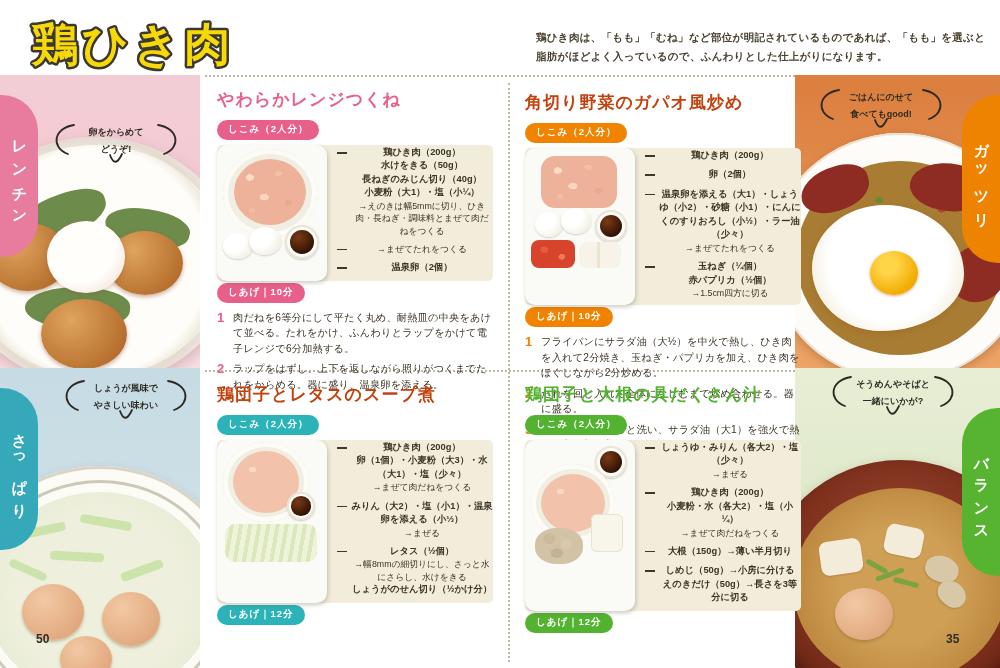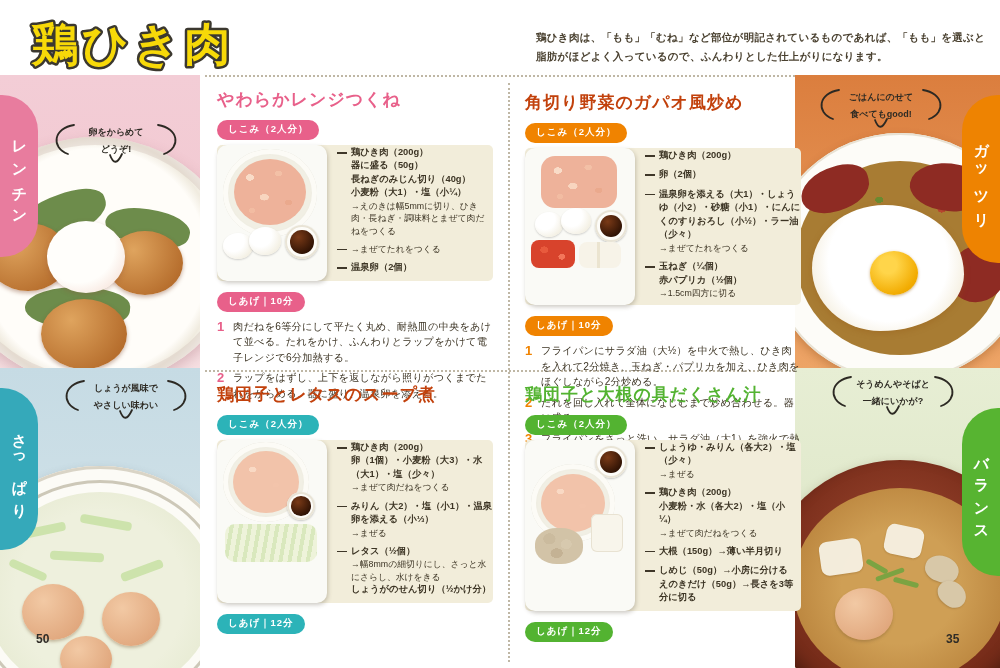--- a/index.html
+++ b/index.html
@@ -101,29 +101,29 @@
   .divider-h{position:absolute;left:0;right:0;top:293px;border-top:2px dotted #bfb7a5;}
   .cell{position:absolute;width:276px;}
   #cell-0{left:12px;top:11px;height:278px;}
   #cell-1{left:320px;top:14px;height:278px;}
   #cell-2{left:12px;top:306px;height:284px;}
   #cell-3{left:320px;top:306px;height:284px;}
 
   .r-title{font-size:17px;font-weight:bold;margin:0 0 7px;letter-spacing:1px;}
   .badge{display:inline-block;color:#fff;font-weight:bold;font-size:9.5px;
          padding:3px 11px 4px;border-radius:11px;letter-spacing:1px;}
-  .ing-panel{background:#f2edda;border-radius:5px;margin-top:5px;padding:0;display:flex;}
+  .ing-panel{background:#f2edda;border-radius:5px;margin-top:5px;padding:0;display:flex;text-align:center;}
   .tray{position:relative;width:110px;min-height:120px;background:#fafaf6;border-radius:10px;
         box-shadow:1px 2px 4px rgba(90,80,60,.3);flex:none;overflow:hidden;}
   .labels{flex:1;padding-left:10px;padding-top:1px;}
   .grp{position:relative;padding-left:14px;margin-bottom:6px;}
   .grp::before{content:"";position:absolute;left:0;top:6px;width:10px;height:1.5px;background:#3f3729;}
   .ing-b{font-size:9.3px;font-weight:bold;line-height:1.45;display:block;}
   .ing-n{font-size:8.8px;line-height:1.4;display:block;}
-  .finish-row{margin-top:9px;}
+  .finish-row{}
   .steps{list-style:none;margin:7px 0 0;padding:0;}
   .steps li{display:flex;margin-bottom:5px;}
   .step-num{font-weight:bold;font-size:13px;width:16px;flex:none;line-height:1.25;}
   .step-txt{font-size:10.2px;line-height:1.52;letter-spacing:.2px;}
 
   
   .ti{position:absolute;border-radius:50%;}
   .f-bowl{background:#f1efe4;box-shadow:inset 0 0 0 5px #fcfbf6,inset 0 0 6px rgba(0,0,0,.15);}
   .f-meat{background:radial-gradient(9px 7px at 22% 28%,#f9dcc8 45%,transparent 47%),
                      radial-gradient(8px 6px at 62% 22%,#f3c0a6 45%,transparent 47%),
@@ -248,21 +248,21 @@
           <div class="tray">
             <div class="ti f-bowl" style="left: 6px; top: 4px; width: 94px; height: 88px;"></div>
             <div class="ti f-meat" style="left: 17px; top: 14px; width: 72px; height: 66px;"></div>
             <div class="ti f-egg" style="left: 6px; top: 88px; width: 30px; height: 26px;"></div>
             <div class="ti f-egg" style="left: 32px; top: 82px; width: 32px; height: 28px;"></div>
             <div class="ti f-cup" style="left: 68px; top: 80px; width: 34px; height: 34px;"></div>
           </div>
           <div class="labels">
             <div class="grp">
               <span class="ing-b">鶏ひき肉（200g）</span>
-              <span class="ing-b">器に盛る（50g）</span>
+              <span class="ing-b">水けをきる（50g）</span>
               <span class="ing-b">長ねぎのみじん切り（40g）</span>
               <span class="ing-b">小麦粉（大1）・塩（小¼）</span>
               <span class="ing-n">→えのきは幅5mmに切り、ひき肉・長ねぎ・調味料とまぜて肉だねをつくる</span>
             </div>
             <div class="grp">
               <span class="ing-n">→まぜてたれをつくる</span>
             </div>
             <div class="grp">
               <span class="ing-b">温泉卵（2個）</span>
             </div>

